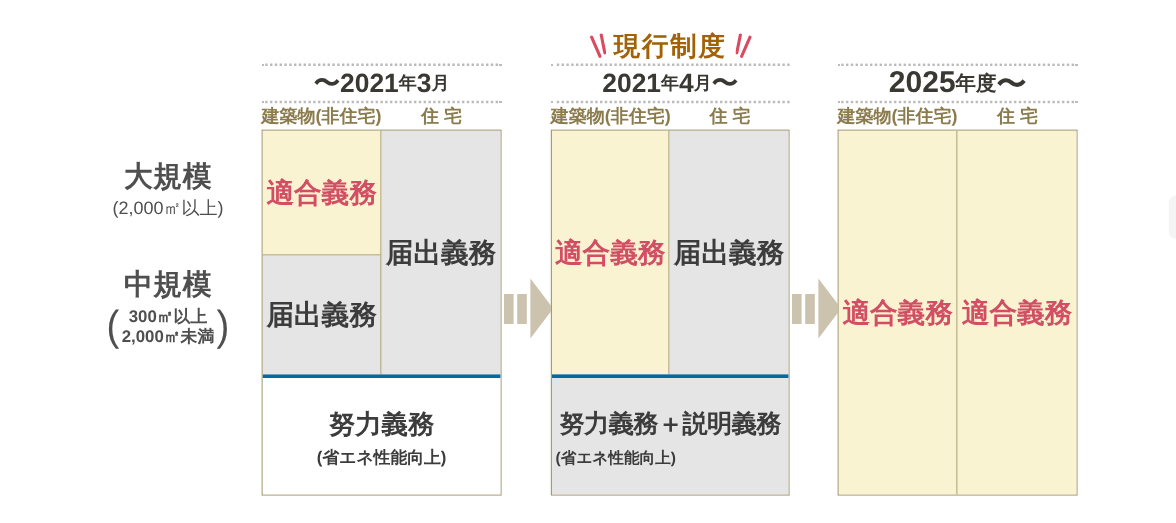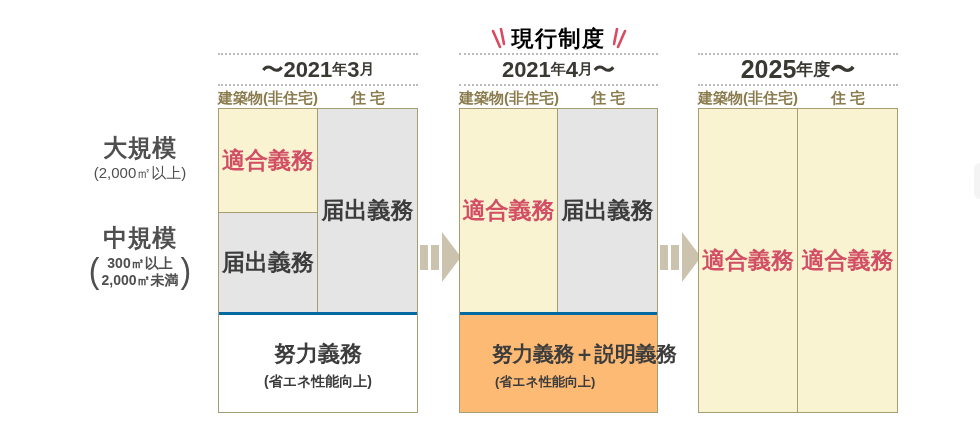--- a/index.html
+++ b/index.html
@@ -28,30 +28,30 @@
   .period .seg-small { font-size:15px; }
   .period.big { font-size:25px; }
   .period.big .seg-small { font-size:17px; }
   .collabels { position:absolute; top:36px; left:0; width:100%; display:flex; }
   .collabel { font-size:15px; font-weight:bold; color:#8b7c4d; white-space:nowrap; line-height:17px; }
   .collabel.left { width:50%; text-align:left; }
   .collabel.right { width:50%; text-align:center; }
 
   
   .badge { position:absolute; left:459px; width:199px; top:25px; height:28px; display:flex; align-items:center; justify-content:center; gap:7px; }
-  .badge-text { color:#000000; font-size:22px; font-weight:bold; letter-spacing:1.5px; }
+  .badge-text { color:#a16207; font-size:22px; font-weight:bold; letter-spacing:1.5px; }
 
   
   .panel { position:absolute; top:108px; height:305px; border:1px solid #a79d73; background:#fff; }
   .cell { position:absolute; display:flex; align-items:center; justify-content:center; }
   .cell .big { font-size:23px; font-weight:bold; color:#3c3c3c; white-space:nowrap; }
   .cell .big.red { color:#d14e64; }
   .yellow { background:#faf3d1; }
   .green { background:#e5e5e5; }
-  .blue { background:#fdba74;padding-left:32px; }
+  .blue { background:#e5e5e5; }
   .white { background:#ffffff; }
   .br { border-right:1px solid #a79d73; }
   .bb { border-bottom:1px solid #a79d73; }
   .bt { border-top:3px solid #0369a1; }
   .effort-cell { flex-direction:column; }
   .effort-main { font-size:22px; font-weight:bold; color:#3c3c3c; white-space:nowrap; line-height:30px; }
   .effort-note { font-size:14px; font-weight:bold; color:#3c3c3c; margin-top:5px; white-space:nowrap; line-height:15px; }
   .effort-cell.left-note { align-items:stretch; justify-content:center; }
   .effort-cell.left-note .effort-main { text-align:center; letter-spacing:-0.5px; font-size:21px; }
   .effort-cell.left-note .effort-note { text-align:left; padding-left:3px; font-size:13px; }

